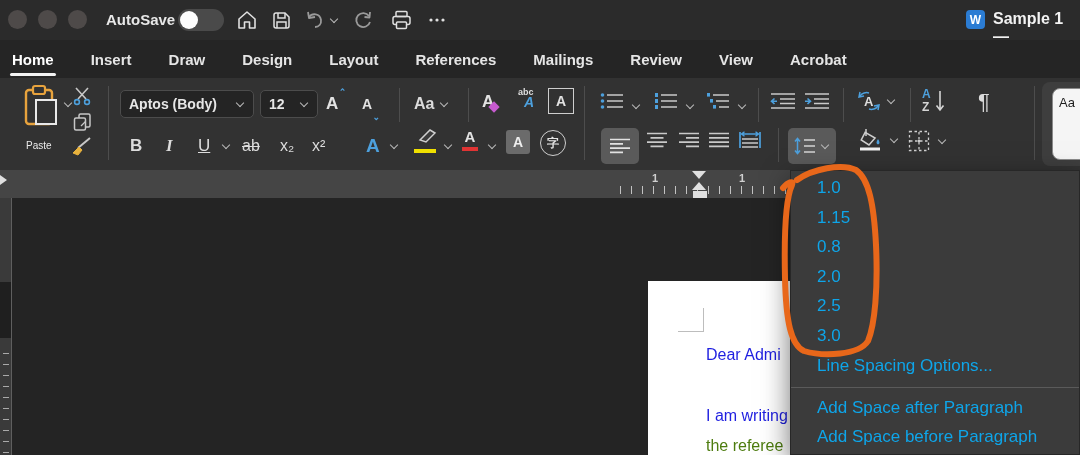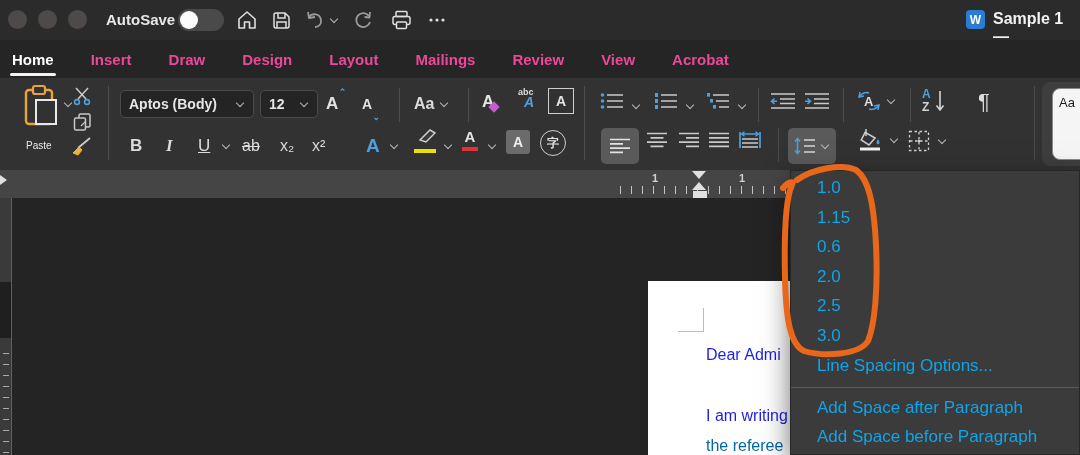--- a/index.html
+++ b/index.html
@@ -14,21 +14,21 @@
   .autosave{color:#e8e8e8;font-size:15px;font-weight:700;top:11px;}
   .toggle{width:46px;height:22px;border-radius:12px;background:#4a4a4a;top:9px;}
   .knob{position:absolute;left:2px;top:2px;width:18px;height:18px;border-radius:50%;background:#fdfdfd;}
   .tbaricon{top:7px;width:26px;height:26px;display:flex;align-items:center;justify-content:center;}
   .doc-title{color:#f2f2f2;font-size:16px;font-weight:700;top:10px;}
   .wordlogo{width:19px;height:19px;border-radius:4px;background:#2b7cd3;color:#fff;
             font-size:12px;font-weight:700;display:flex;align-items:center;justify-content:center;top:10px;}
 
   
   .tabsrow{left:0;top:40px;width:1080px;height:38px;background:#252525;display:flex;align-items:center;gap:33px;padding-left:10px;box-sizing:border-box;}
-  .rtab{color:#ec4899;font-size:15px;font-weight:700;position:relative;padding:6px 2px;cursor:default;}
+  .rtab{color:#e5e5e5;font-size:15px;font-weight:700;position:relative;padding:6px 2px;cursor:default;}
   .rtab.active{color:#ffffff;}
   .rtab.active::after{content:"";position:absolute;left:0;right:0;bottom:-2px;height:3px;border-radius:2px;background:#f2f2f2;}
 
   
   .ribbon{left:0;top:78px;width:1080px;height:92px;background:#323232;}
   .vdiv{width:1px;top:8px;height:74px;background:#4d4d4d;}
   .combo{background:#242424;border:1px solid #4c4c4c;border-radius:5px;color:#e6e6e6;
          font-size:14px;font-weight:700;display:flex;align-items:center;padding:0 8px;height:28px;gap:8px;box-sizing:border-box;}
   .chev{width:9px;height:9px;position:relative;flex:none;}
   .chev::after{content:"";position:absolute;left:1px;top:0px;width:5px;height:5px;
@@ -55,21 +55,21 @@
   .tri-up{width:0;height:0;border-left:7px solid transparent;border-right:7px solid transparent;border-bottom:8px solid #e0e0e0;}
   .vruler{left:0;top:198px;width:11px;height:257px;background:#3a3a3a;border-right:1px solid #5f5f5f;}
   .vruler-ticks{position:absolute;left:3px;top:145px;width:6px;height:110px;
                 background:repeating-linear-gradient(to bottom,transparent 0 10px,#aaaaaa 10px 11px);}
 
   
   .canvas{left:12px;top:198px;width:1068px;height:262px;background:#242424;}
   .page{position:absolute;left:636px;top:83px;width:420px;height:174px;background:#ffffff;}
   .doc-line{position:absolute;left:58px;font-size:16px;white-space:nowrap;}
   .blue-text{color:#1f1fe0;}
-  .dark-text{color:#0369a1;}
+  .dark-text{color:#4d7c0f;}
   .corner-mark{position:absolute;left:30px;top:27px;width:25px;height:23px;
                border-right:1px solid #bdbdbd;border-bottom:1px solid #bdbdbd;}
 
   
   .menu{left:790px;top:170px;width:290px;height:285px;background:#3b3b3b;
         border:1px solid #272727;box-shadow:0 10px 26px rgba(0,0,0,.55);box-sizing:border-box;}
   .mi{height:29.6px;line-height:29.6px;padding-left:26px;color:#0ea5e9;font-size:17px;font-weight:500;cursor:default;}
   .msep{height:1px;background:#5a5a5a;margin:7px 0 5px 0;}
 </style>
 </head>
@@ -131,20 +131,21 @@
       </div>
     <span class="abs doc-title" style="left:993px">Sample 1 —</span>
   </div>
 
   <div class="abs tabsrow">
     <span class="rtab active">Home</span>
     <span class="rtab">Insert</span>
     <span class="rtab">Draw</span>
     <span class="rtab">Design</span>
     <span class="rtab">Layout</span>
+    <span class="rtab">References</span>
     <span class="rtab">Mailings</span>
     <span class="rtab">Review</span>
     <span class="rtab">View</span>
     <span class="rtab">Acrobat</span>
   </div>
 
   <div class="abs ribbon">
 
     <div class="abs" style="left:22px;top:6px">
       <svg width="40" height="52" viewBox="0 0 40 52" fill="none">
@@ -420,21 +421,21 @@
       <div class="doc-line blue-text" style="top:65px">Dear Admi</div>
       <div class="doc-line blue-text" style="top:126px">I am writing</div>
       <div class="doc-line dark-text" style="top:156px">the referee</div>
     </div>
   </div>
 
   <div class="abs menu">
     <div style="padding-top:2px">
       <div class="mi">1.0</div>
       <div class="mi">1.15</div>
-      <div class="mi">0.6</div>
+      <div class="mi">0.8</div>
       <div class="mi">2.0</div>
       <div class="mi">2.5</div>
       <div class="mi">3.0</div>
       <div class="mi">Line Spacing Options...</div>
       <div class="msep"></div>
       <div class="mi" style="height:29px;line-height:29px">Add Space after Paragraph</div>
       <div class="mi" style="height:29px;line-height:29px">Add Space before Paragraph</div>
     </div>
   </div>
 

